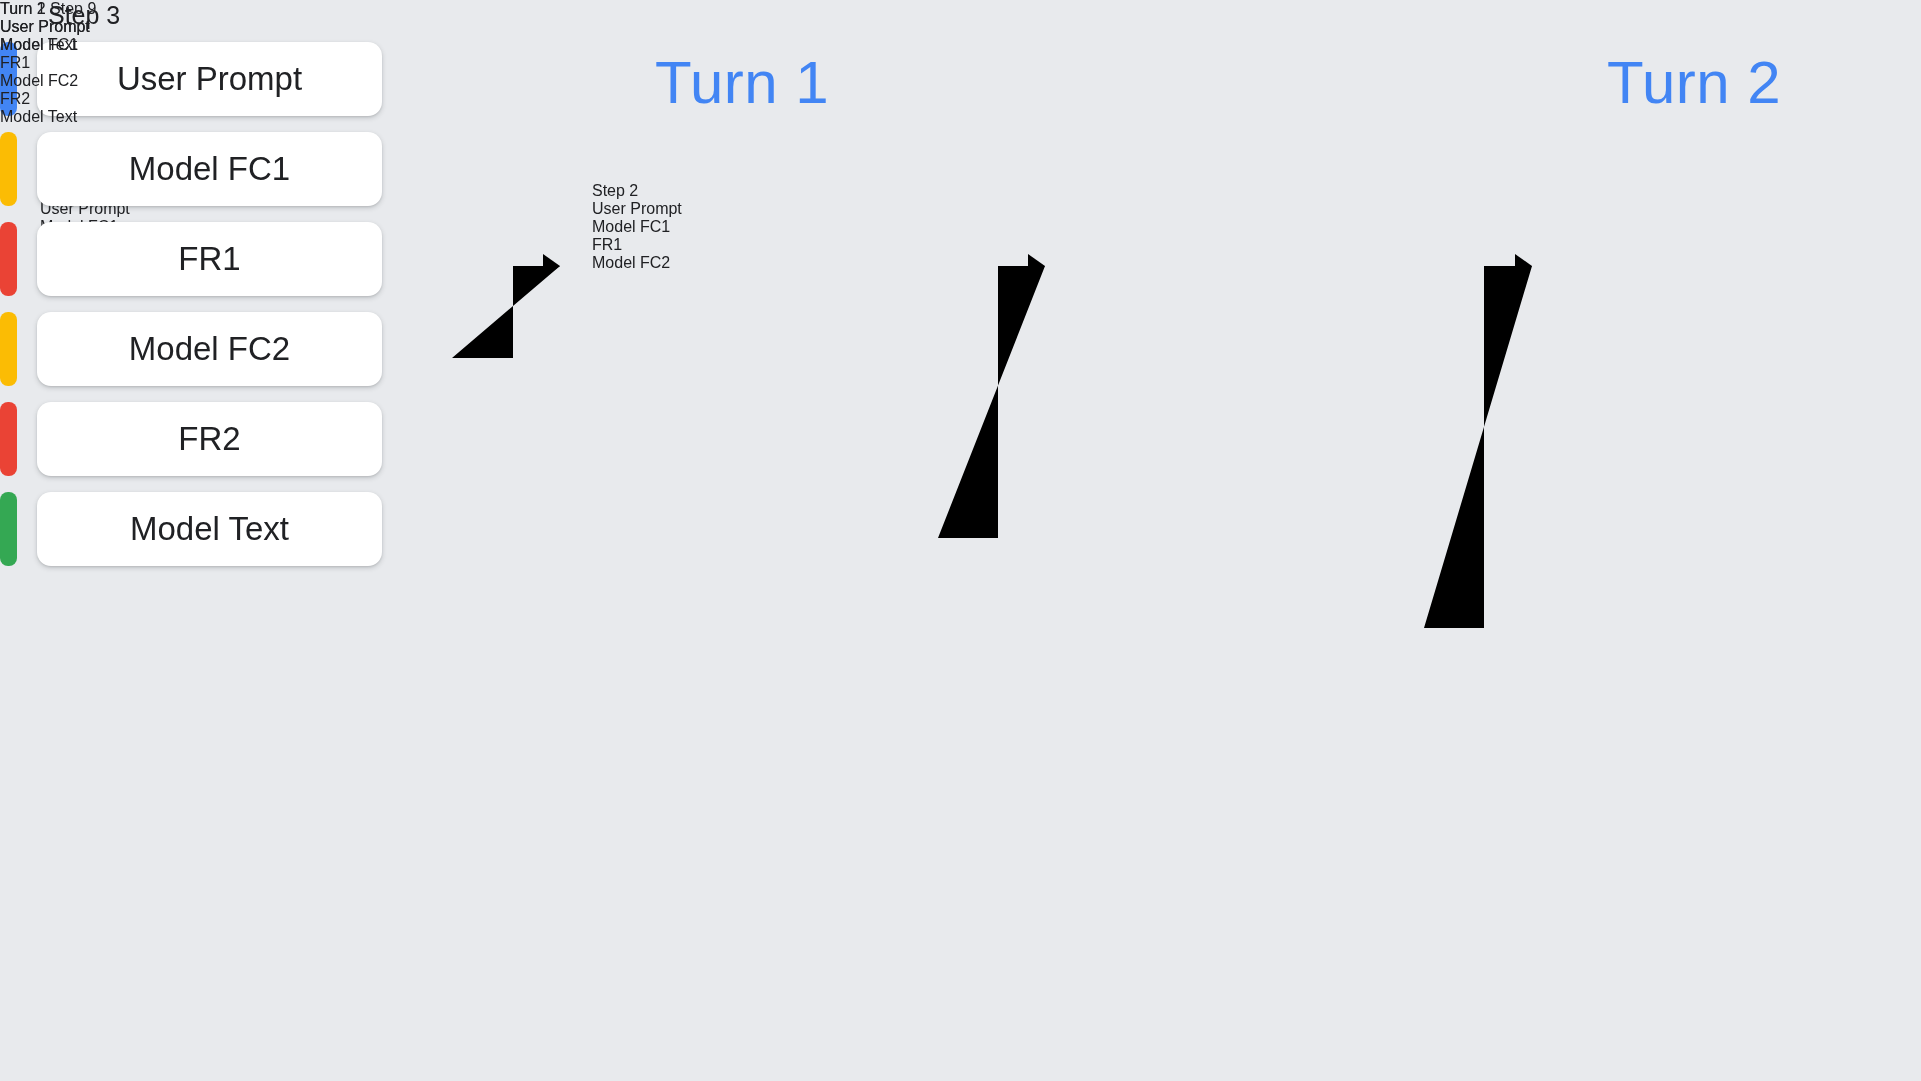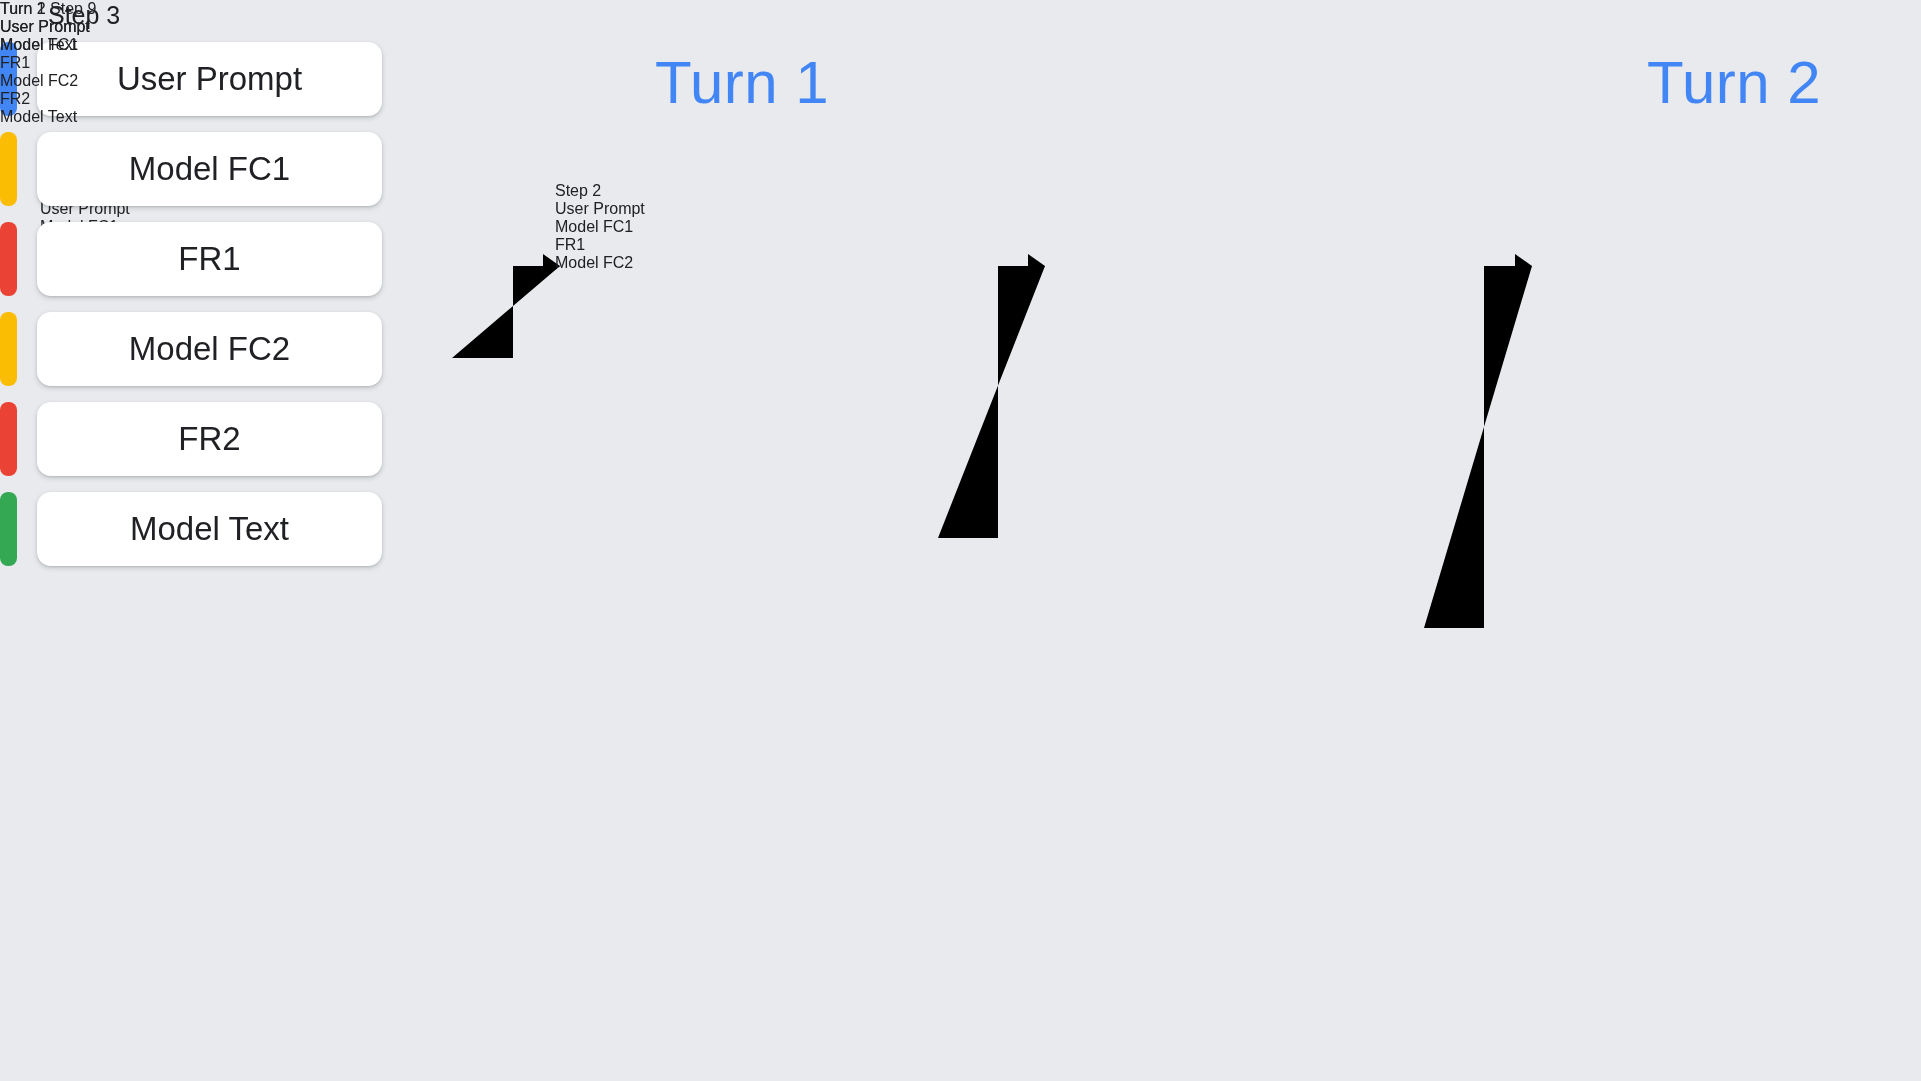--- a/index.html
+++ b/index.html
@@ -20,29 +20,29 @@
   
   .turn-heading {
     position: absolute;
     font-size: 60px;
     font-weight: 400;
     color: #4285F4;
     letter-spacing: 0.5px;
     white-space: nowrap;
   }
   #turn-heading-1 { left: 655px; top: 48px; }
-  #turn-heading-2 { left: 1607px; top: 48px; margin-left: 40px; }
+  #turn-heading-2 { left: 1607px; top: 48px; }
 
   
   .column {
     position: absolute;
     width: 382px;
   }
   #col-step-1 { left: 40px;   top: 182px; }
-  #col-step-2 { left: 555px;  top: 182px; }
+  #col-step-2 { left: 592px;  top: 182px; }
   #col-step-3 { left": 0; left: 1052px; top: 182px; }
   #col-turn-1 { left: 1539px; top: 182px; }
   #col-turn-2-step-1 { left: 1539px; top: 812px; }
 
   .column-label {
     font-size: 25px;
     font-weight: 400;
     color: #202124;
     margin-left: 48px;
     margin-bottom: 12px;

